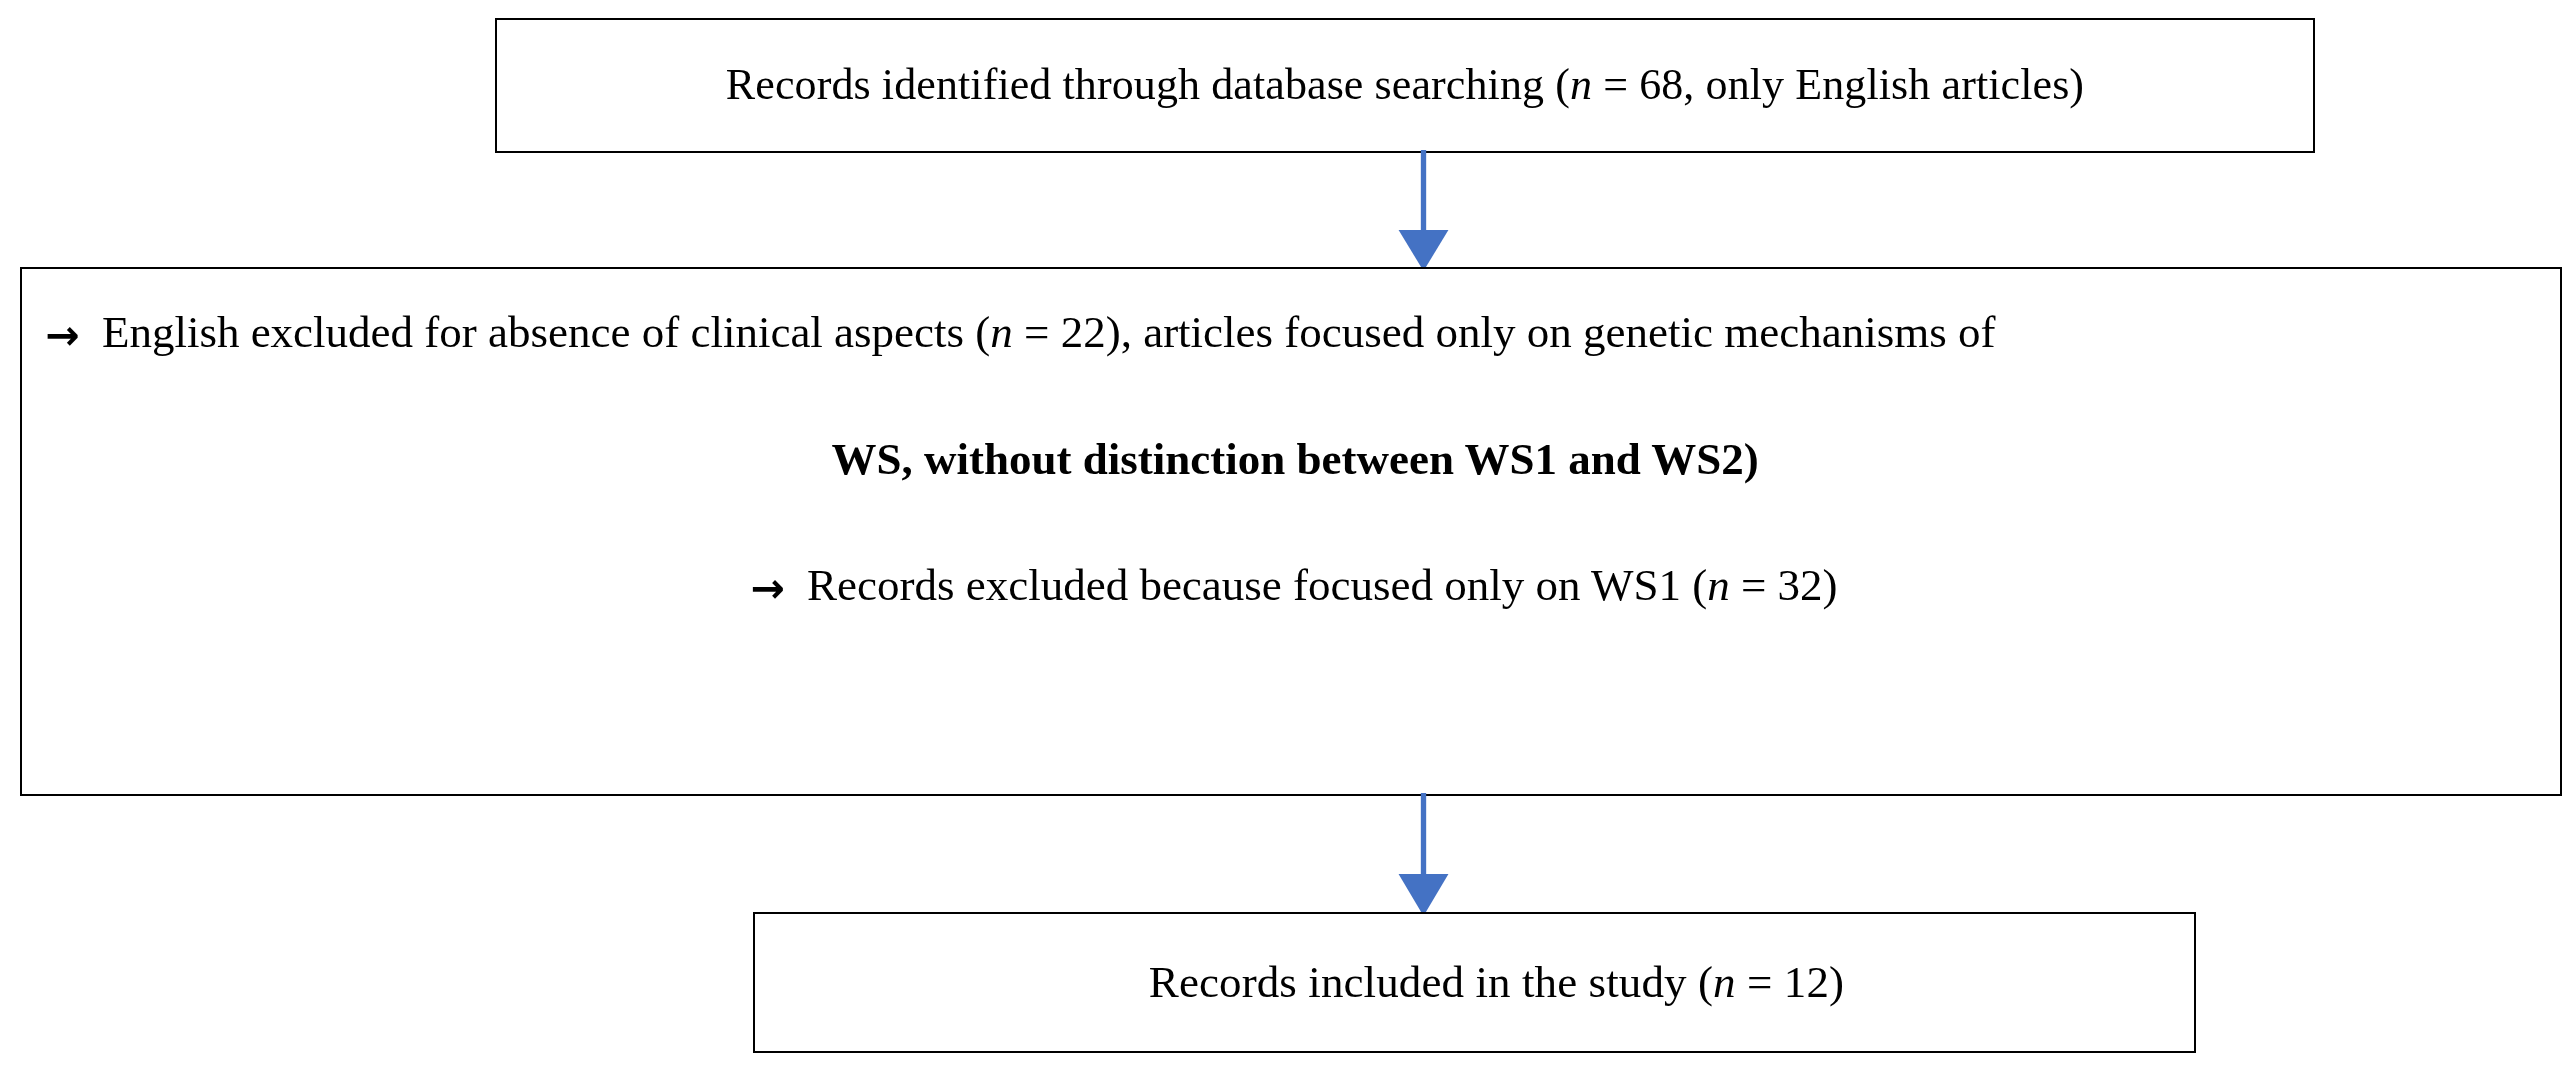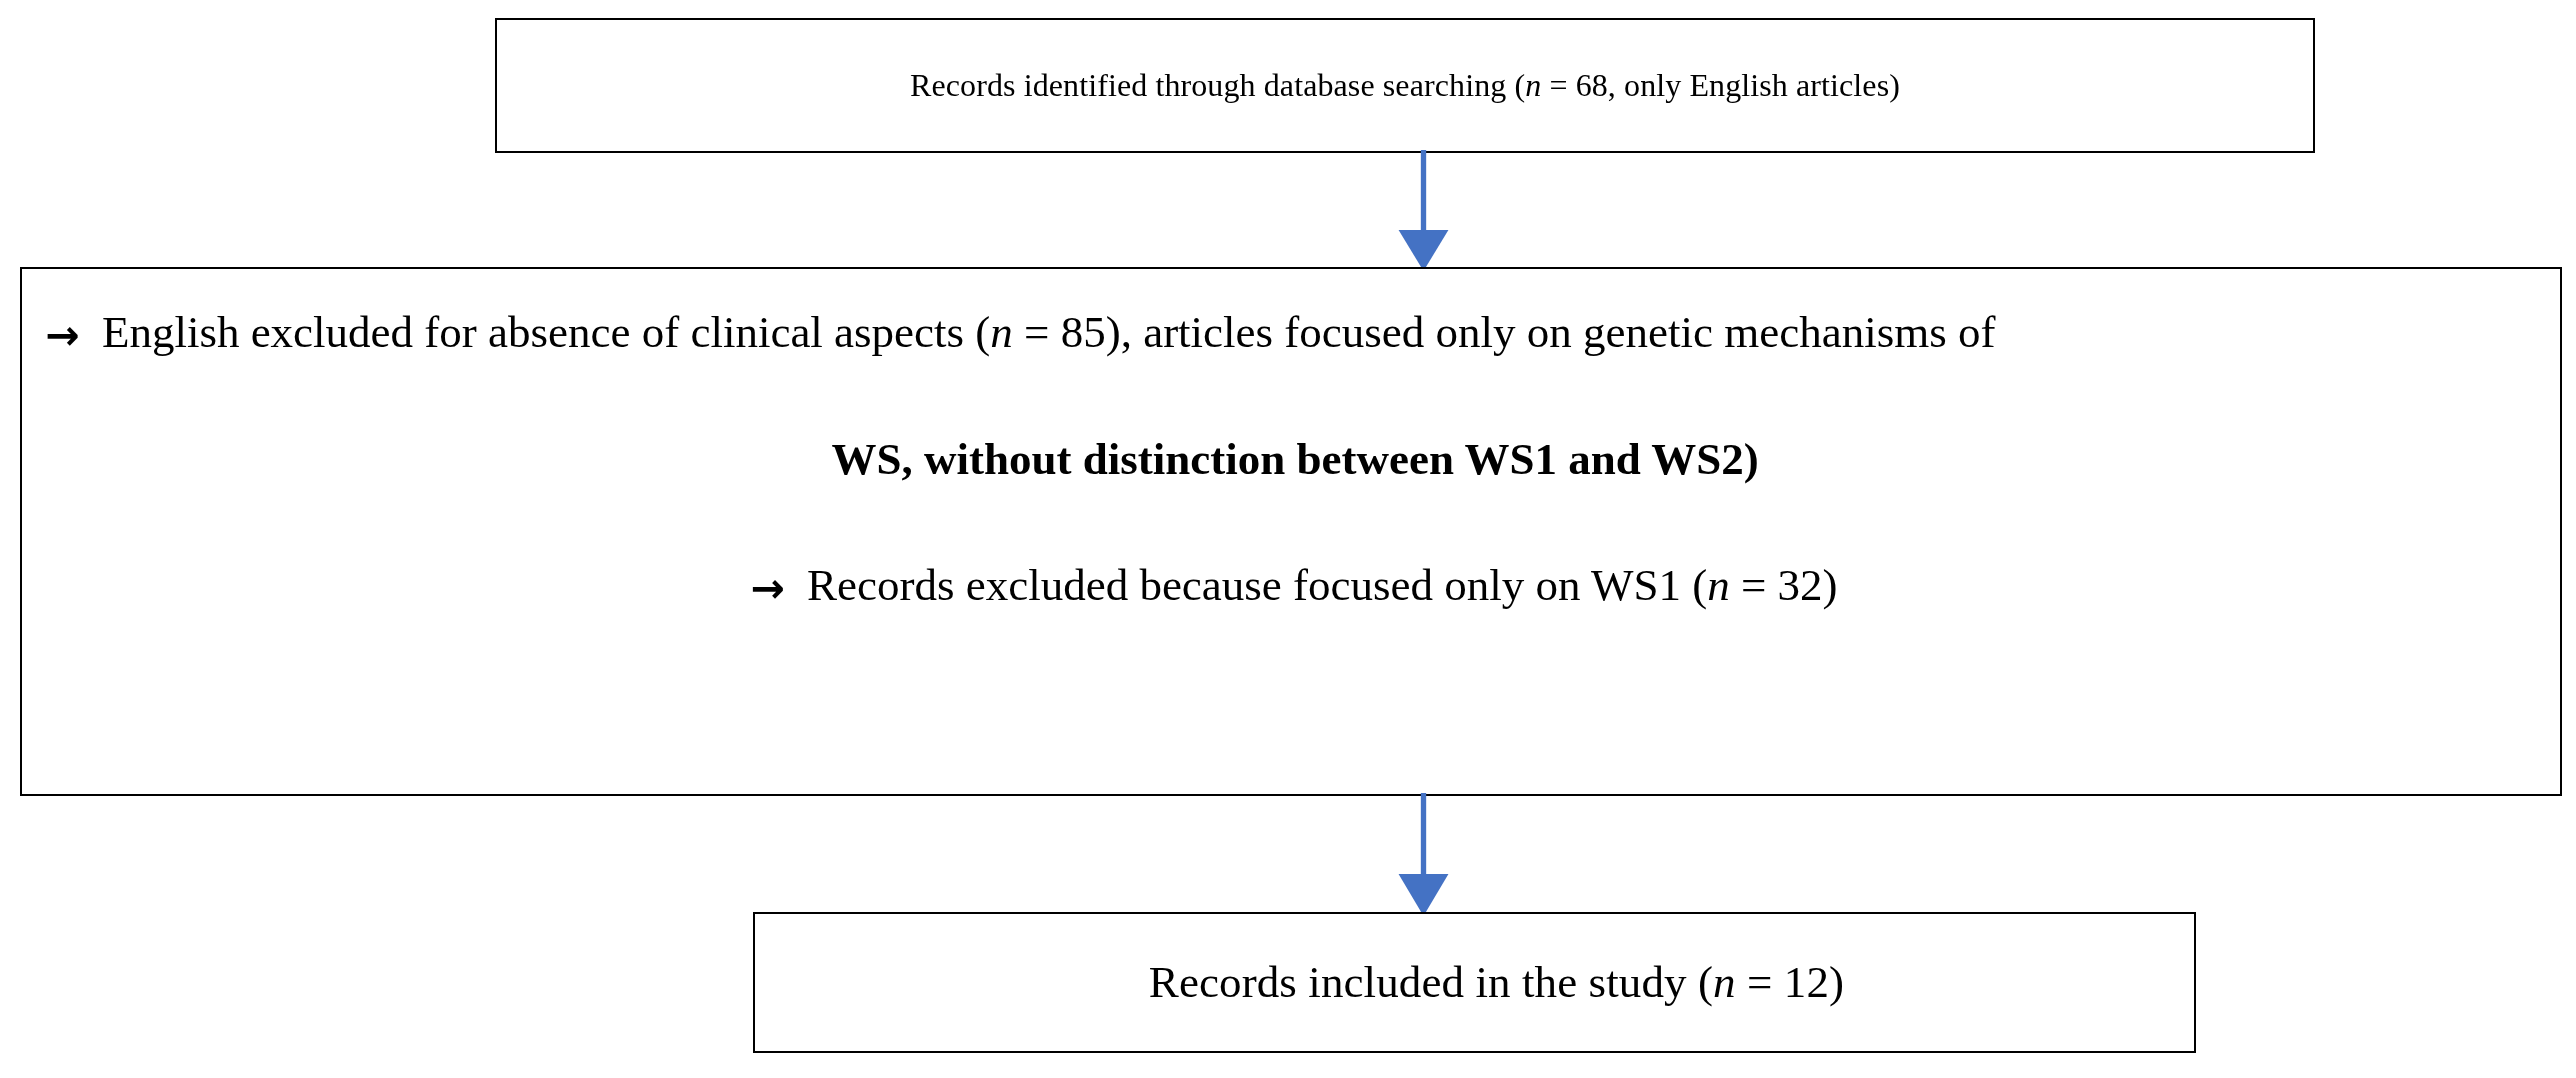--- a/index.html
+++ b/index.html
@@ -44,21 +44,21 @@
   }
 
   
   #box-identified {
     left: 495px;
     top: 18px;
     width: 1820px;
     height: 135px;
   }
   #box-identified .box-line {
-    font-size: 32px;
+    font-size: 44px;
   }
 
   
   #box-excluded {
     left: 19.6px;
     top: 267px;
     width: 2542px;
     height: 529px;
     justify-content: flex-start;
     padding-top: 39px;
@@ -144,21 +144,21 @@
     <span class="box-line"><span>Records identified through database searching (</span><span class="stat-n">n</span><span> = 68, only English articles)</span></span>
   </div>
 
   <svg class="connector" id="connector-1" viewBox="0 0 84 136">
     <line x1="42" y1="0" x2="42" y2="95" stroke="#4472C4" stroke-width="6"></line>
     <polygon points="14,90 70,90 42,136" fill="#4472C4"></polygon>
   </svg>
 
   <div class="flow-box" id="box-excluded">
 
-    <span class="excl-line l1"><span class="arrow-glyph">→</span><span> English excluded for absence of clinical  aspects (</span><span class="stat-n">n</span><span> = 85), articles  focused only on genetic mechanisms  of</span></span>
+    <span class="excl-line l1"><span class="arrow-glyph">→</span><span> English excluded for absence of clinical  aspects (</span><span class="stat-n">n</span><span> = 22), articles  focused only on genetic mechanisms  of</span></span>
 
     <span class="excl-line l2"><span>WS, without distinction between WS1 and WS2)</span></span>
 
     <span class="excl-line l3"><span class="arrow-glyph">→</span><span> Records excluded because focused only  on WS1 (</span><span class="stat-n">n</span><span> = 32)</span></span>
 
 
   </div>
 
   <svg class="connector" id="connector-2" viewBox="0 0 84 138">
     <line x1="42" y1="0" x2="42" y2="96" stroke="#4472C4" stroke-width="6"></line>

